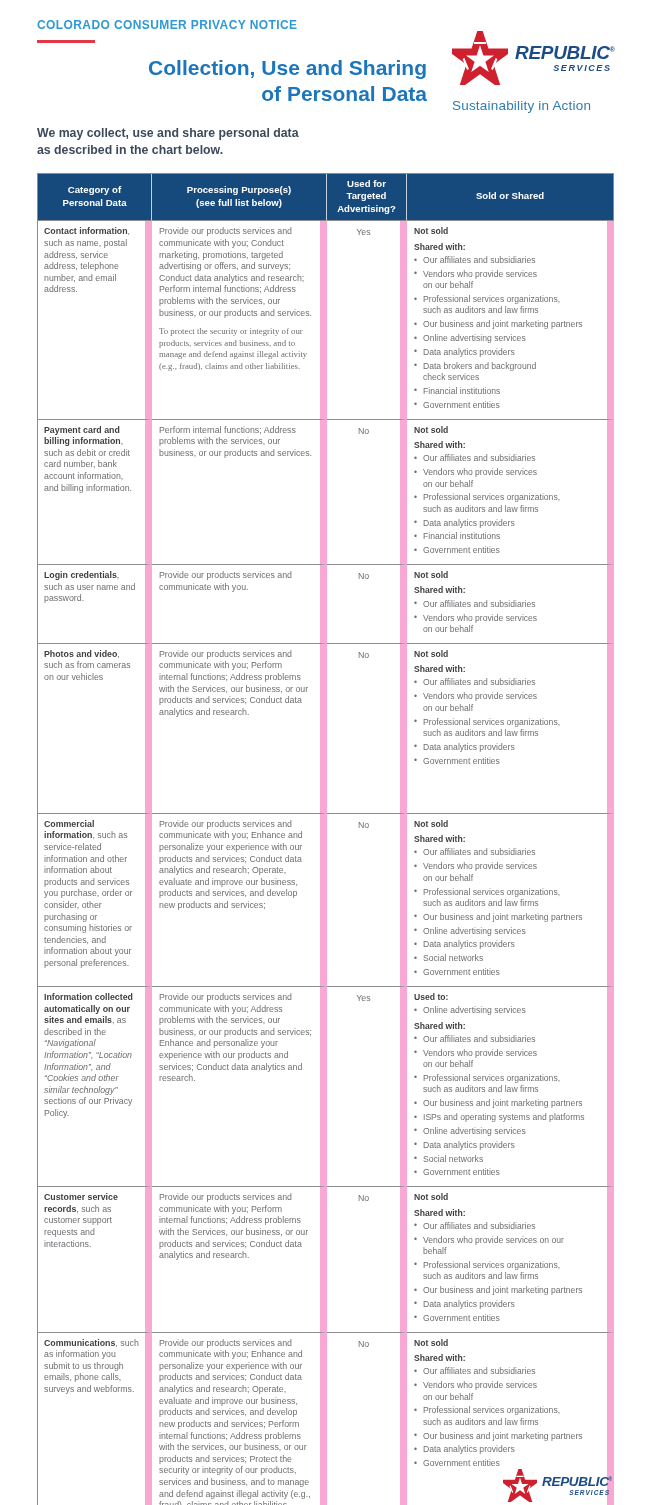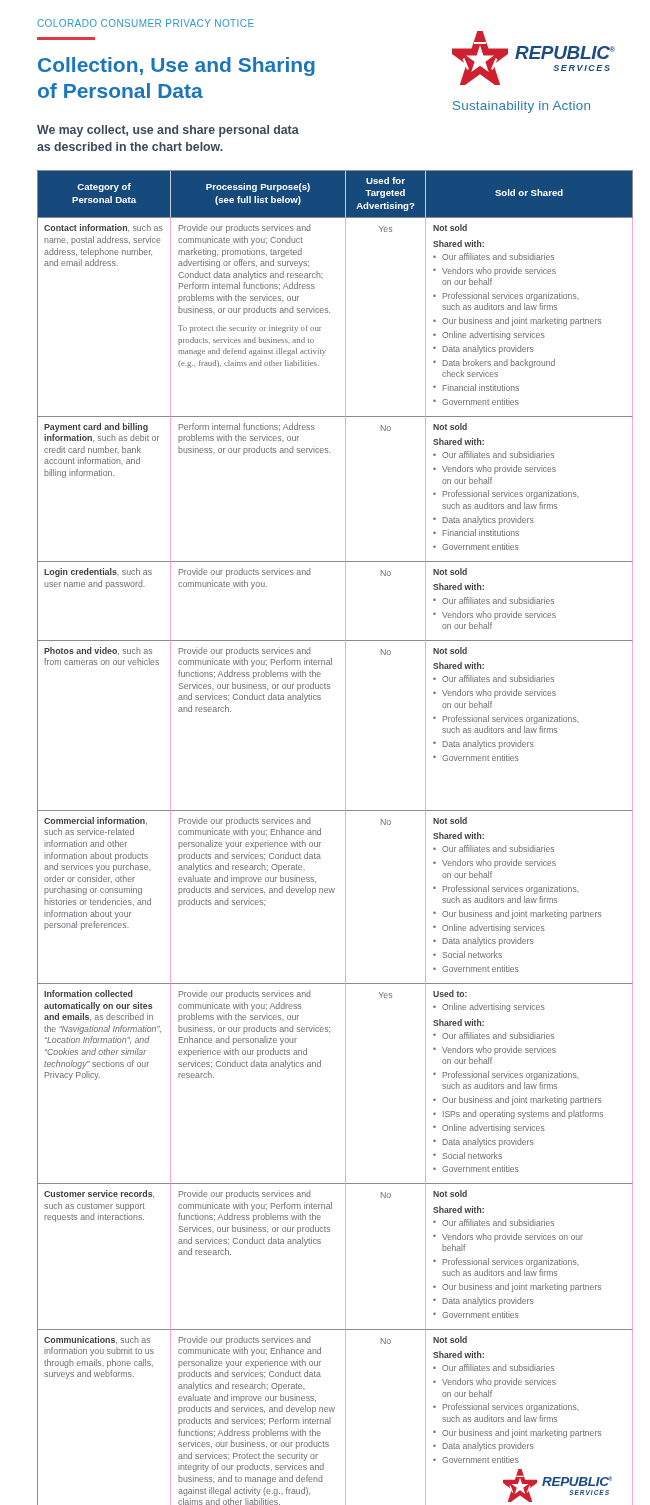--- a/index.html
+++ b/index.html
@@ -5,23 +5,23 @@
   * { box-sizing: border-box; margin: 0; padding: 0; }
   html,body { background:#ffffff; }
   body {
     width: 650px; height: 1505px; position: relative; overflow: hidden;
     font-family: "Liberation Sans", sans-serif;
   }
   .page { position: relative; width: 650px; height: 1505px; }
 
   
   .head-left { margin: 18px 0 0 37px; width: 390px; }
-  .eyebrow { font-size: 10px; font-weight: normal; letter-spacing: .4px; color: #2f99d4; }
+  .eyebrow { font-size: 12px; font-weight: bold; letter-spacing: .4px; color: #2f99d4; }
   .redline { width: 58px; height: 3px; background: #e23744; margin-top: 8px; }
-  .title { margin-top: 12px; font-size: 21px; font-weight: bold; color: #1b76bc; line-height: 1.24; white-space: pre-line; }
+  .title { margin-top: 12px; font-size: 21px; font-weight: bold; color: #1b76bc; line-height: 1.24; white-space: pre-line; text-align: right; }
   .subtitle { margin-top: 18px; font-size: 12.3px; font-weight: bold; color: #3d4a5c; line-height: 1.36; white-space: pre-line; }
 
   .logo-block { position: absolute; top: 13px; right: 38px; width: 160px; }
   .logo-row { display: flex; align-items: center; }
   .logo-star { flex: 0 0 auto; }
   .logo-text { margin-left: 7px; font-style: italic; color: #1c4c86; text-align: right; }
   .logo-brand { font-size: 19px; font-weight: bold; letter-spacing: -0.3px; line-height: 1; }
   .logo-reg { font-size: 7px; vertical-align: super; font-style: normal; }
   .logo-sub { font-size: 9px; font-weight: bold; letter-spacing: 1.6px; margin-top: 1px; padding-right: 3px; }
   .tagline { margin-top: 13px; font-size: 13.5px; color: #2d7db3; letter-spacing: .2px; white-space: nowrap; }
@@ -38,24 +38,24 @@
   .hcell {
     display: table-cell; background: #174a7c; color: #ffffff;
     font-size: 9.6px; font-weight: bold; line-height: 1.35;
     text-align: center; vertical-align: middle; white-space: pre-line;
     height: 45px; padding: 4px 2px;
     border-right: 1px solid #c3cfda; border-bottom: 1px solid #8a8c8f;
   }
   .hcell:last-child { border-right: 1px solid #8a8c8f; }
   .cell {
     display: table-cell; vertical-align: top;
-    border-right: 1px solid #f9a8d4; border-bottom: 1px solid #8a8c8f;
+    border-right: 7px solid #f9a8d4; border-bottom: 1px solid #8a8c8f;
     color: #6d6e71; font-size: 8.8px; line-height: 1.32;
   }
-  .w-cat { width: 133px; } .w-pur { width: 175px; } .w-tgt { width: 80px; } .w-sold { width: 207px; }
+  .w-cat { width: 114px; } .w-pur { width: 175px; } .w-tgt { width: 80px; } .w-sold { width: 207px; }
   .cat-cell  { padding: 5px 6px; }
   .pur-cell  { padding: 5px 7px; }
   .tgt-cell  { padding: 6px 2px; text-align: center; }
   .sold-cell { padding: 5px 3px 5px 7px; font-size: 8.6px; }
   .b { font-weight: bold; color: #3f3f41; }
   .i { font-style: italic; text-align: center; }
   .para + .para { margin-top: 7px; font-family: Liberation Serif, serif; }
   .soldhead { font-weight: bold; color: #3f3f41; margin-bottom: 2px; }
   .bullet + .soldhead, .soldhead + .soldhead { margin-top: 4px; }
   .bullet { position: relative; padding-left: 9px; margin-bottom: 2.5px; white-space: pre-line; }

